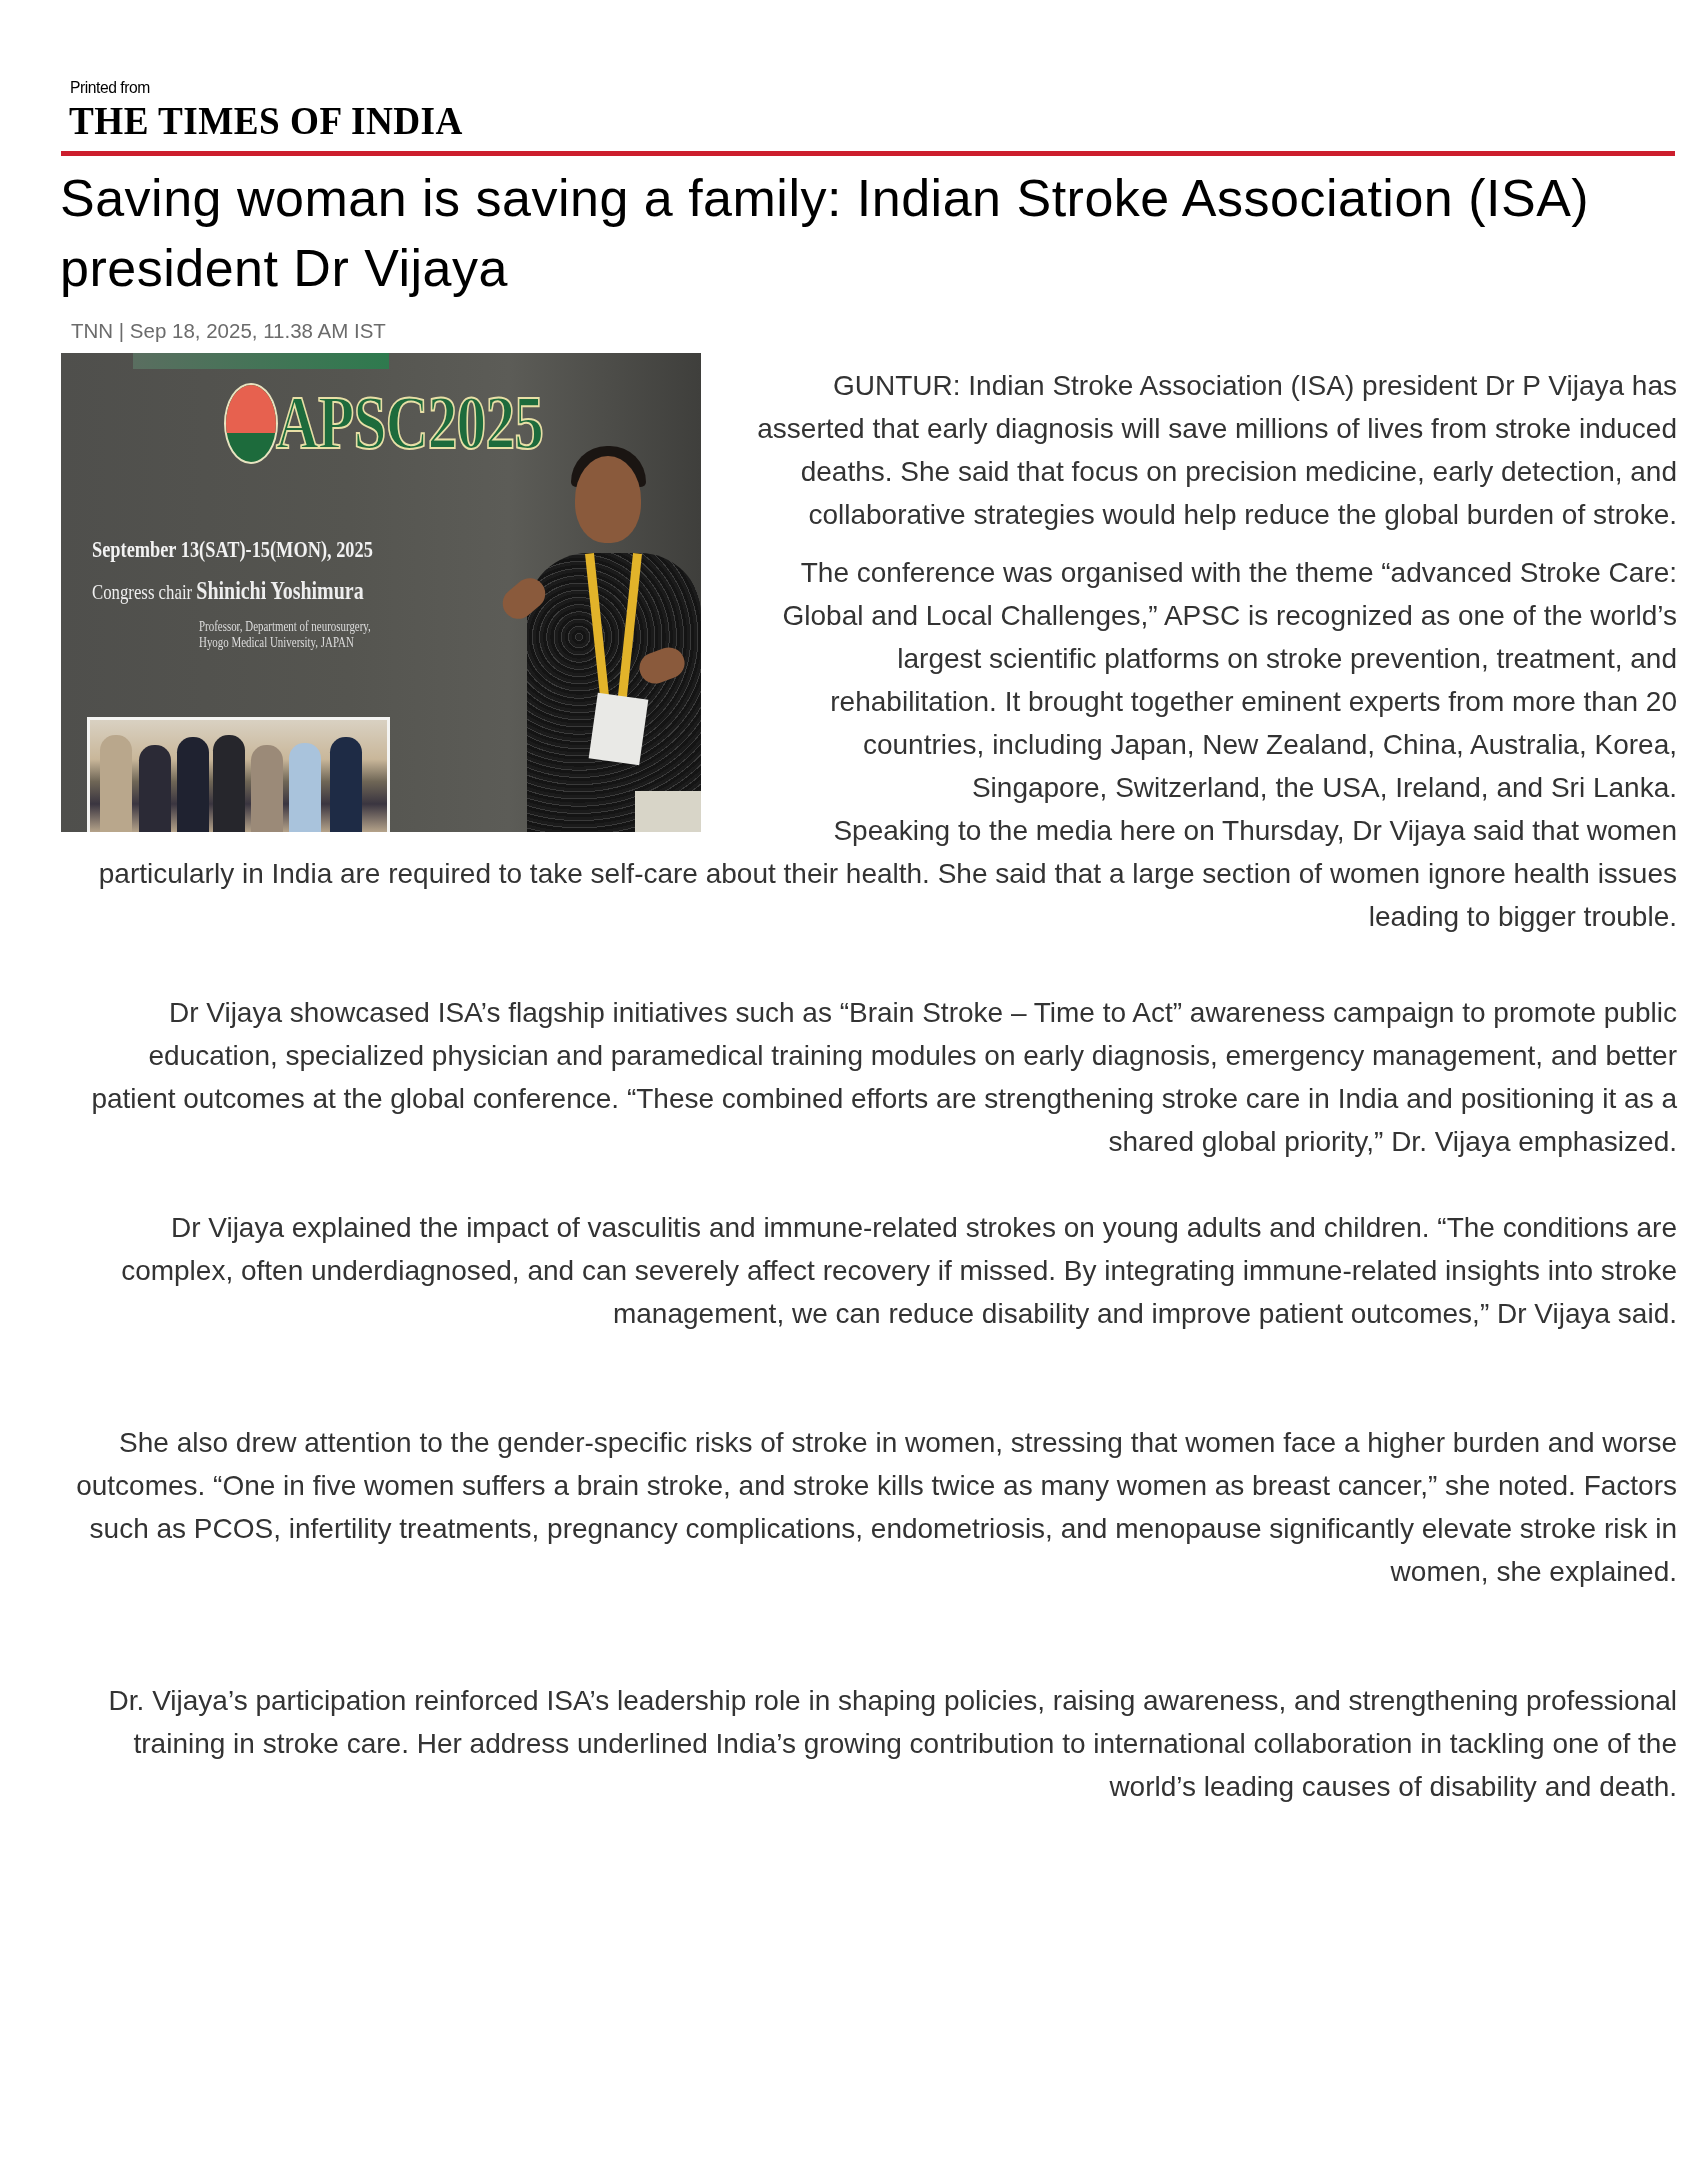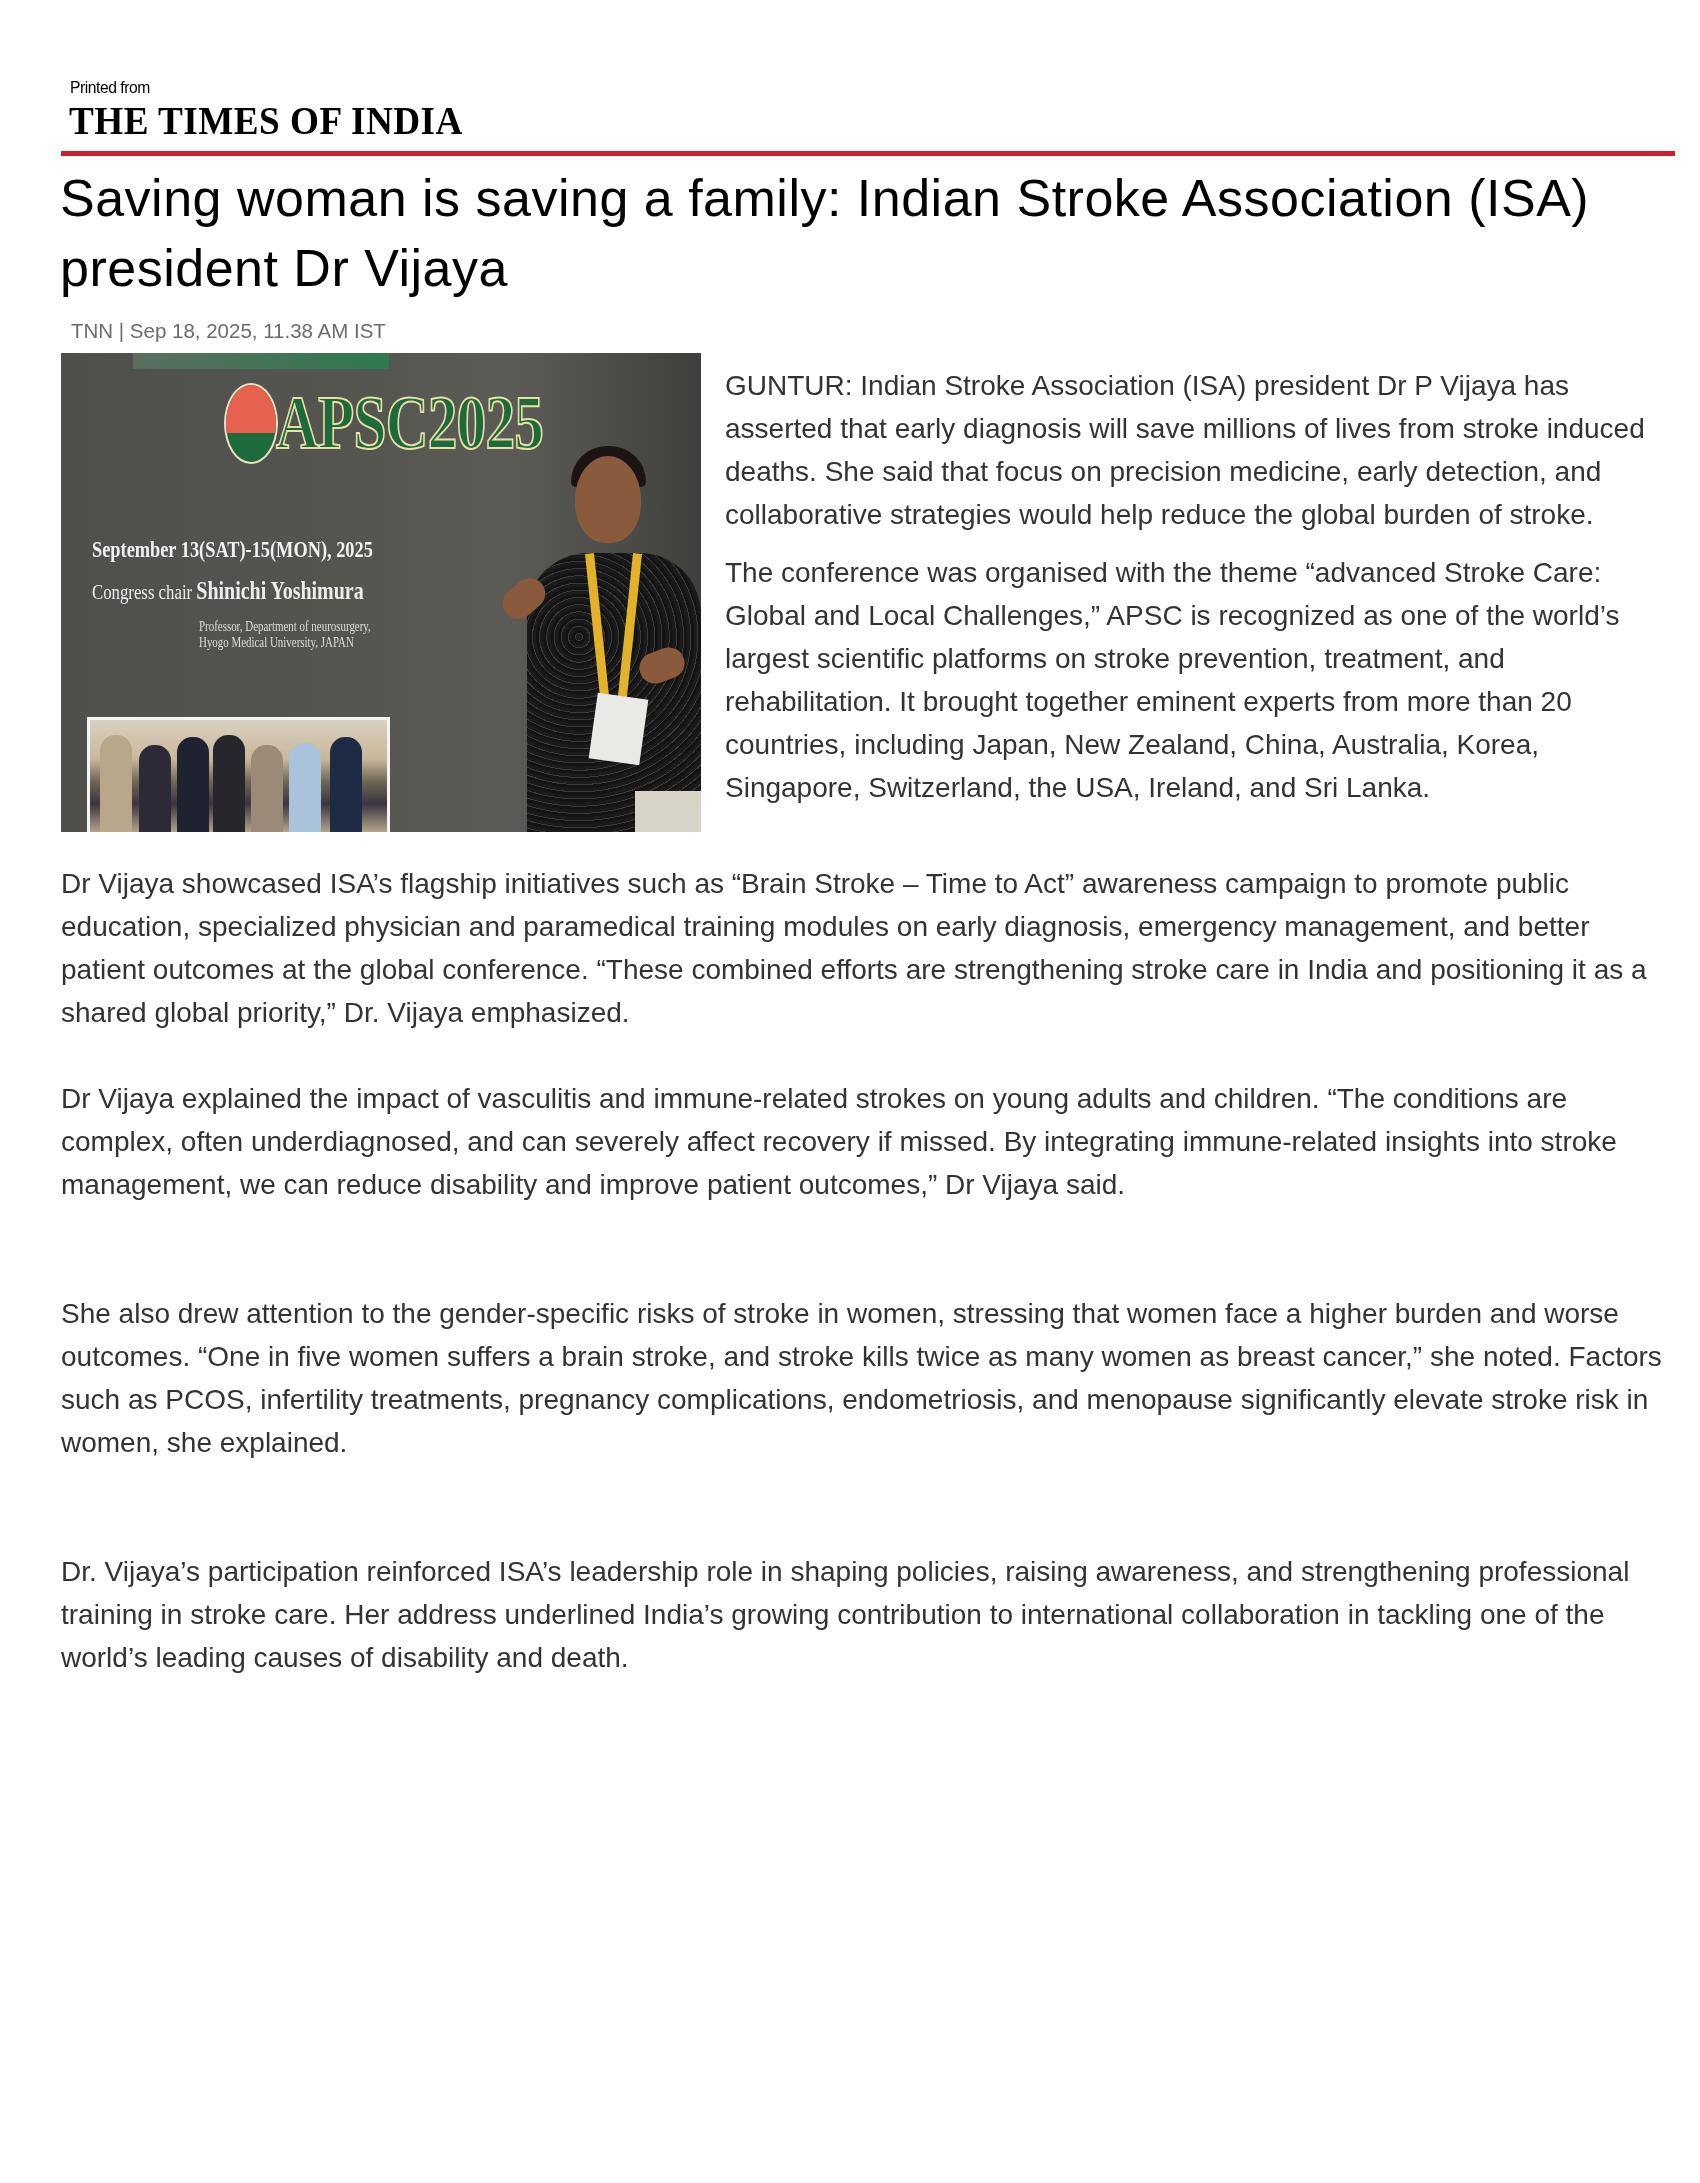--- a/index.html
+++ b/index.html
@@ -119,21 +119,21 @@
   }
   .hero .podium {
     position: absolute; right: 0; bottom: 0; width: 66px; height: 41px;
     background: #d8d5c8;
   }
 
   .article-body {
     position: absolute; left: 61px; top: 361px; width: 1616px;
     font-size: 28px; line-height: 43px; color: #333333;
   }
-  .article-body p { margin: 0; }
+  .article-body p { margin: 0; text-align: right; }
   .float-spacer {
     float: left; width: 664px; height: 487px; margin: 0;
   }
   .p-first { margin-top: 0; padding-top: 3.1px; }
   .gap-half { margin-top: 15.3px !important; }
   .gap-1 { margin-top: 43px !important; }
   .gap-1b { margin-top: 53px !important; }
   .gap-2 { margin-top: 86px !important; }
 </style>
 </head>
@@ -180,18 +180,19 @@
     <div class="hand" style="left:-5.1px;top:148px;transform:rotate(-40deg);"></div>
     <div class="hand" style="left:133px;top:215px;transform:rotate(-20deg);"></div>
   </div>
   <div class="podium"></div>
 </div>
 
 <div class="article-body">
   <div class="float-spacer"></div>
   <p class="p-first">GUNTUR: Indian Stroke Association (ISA) president Dr P Vijaya has asserted that early diagnosis will save millions of lives from stroke induced deaths. She said that focus on precision medicine, early detection, and collaborative strategies would help reduce the global burden of stroke.</p>
   <p class="gap-half">The conference was organised with the theme “advanced Stroke Care: Global and Local Challenges,” APSC is recognized as one of the world’s largest scientific platforms on stroke prevention, treatment, and rehabilitation. It brought together eminent experts from more than 20 countries, including Japan, New Zealand, China, Australia, Korea, Singapore, Switzerland, the USA, Ireland, and Sri Lanka.</p>
+  <p>Speaking to the media here on Thursday, Dr Vijaya said that women particularly in India are required to take self-care about their health. She said that a large section of women ignore health issues leading to bigger trouble.</p>
   <p class="gap-1b">Dr Vijaya showcased ISA’s flagship initiatives such as “Brain Stroke – Time to Act” awareness campaign to promote public education, specialized physician and paramedical training modules on early diagnosis, emergency management, and better patient outcomes at the global conference. “These combined efforts are strengthening stroke care in India and positioning it as a shared global priority,” Dr. Vijaya emphasized.</p>
   <p class="gap-1">Dr Vijaya explained the impact of vasculitis and immune-related strokes on young adults and children. “The conditions are complex, often underdiagnosed, and can severely affect recovery if missed. By integrating immune-related insights into stroke management, we can reduce disability and improve patient outcomes,” Dr Vijaya said.</p>
   <p class="gap-2">She also drew attention to the gender-specific risks of stroke in women, stressing that women face a higher burden and worse outcomes. “One in five women suffers a brain stroke, and stroke kills twice as many women as breast cancer,” she noted. Factors such as PCOS, infertility treatments, pregnancy complications, endometriosis, and menopause significantly elevate stroke risk in women, she explained.</p>
   <p class="gap-2">Dr. Vijaya’s participation reinforced ISA’s leadership role in shaping policies, raising awareness, and strengthening professional training in stroke care. Her address underlined India’s growing contribution to international collaboration in tackling one of the world’s leading causes of disability and death.</p>
 </div>
 
 
 </body></html>

